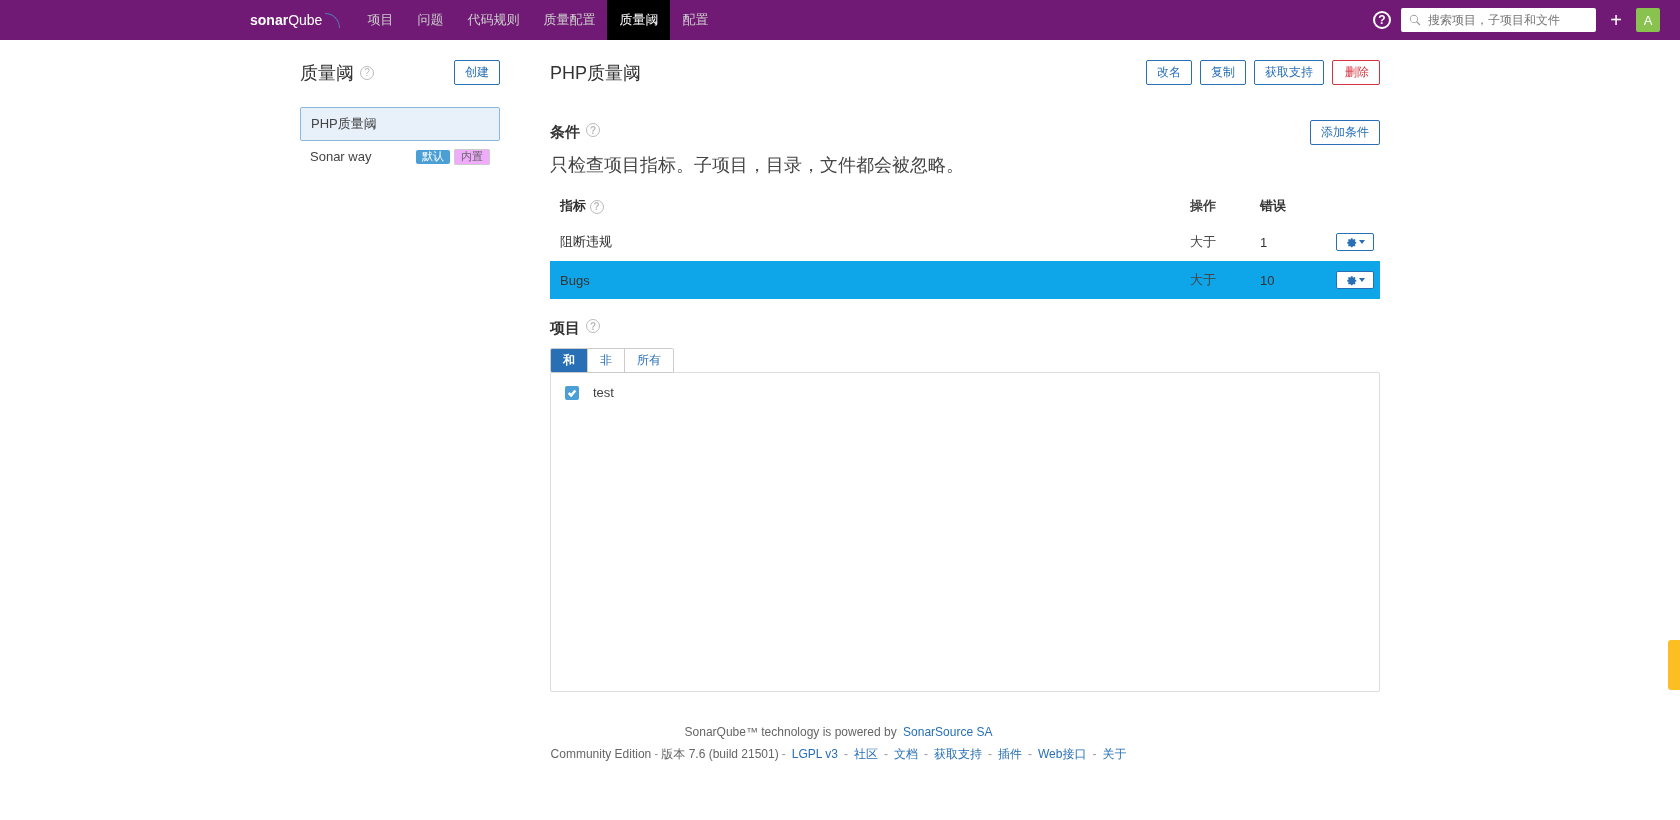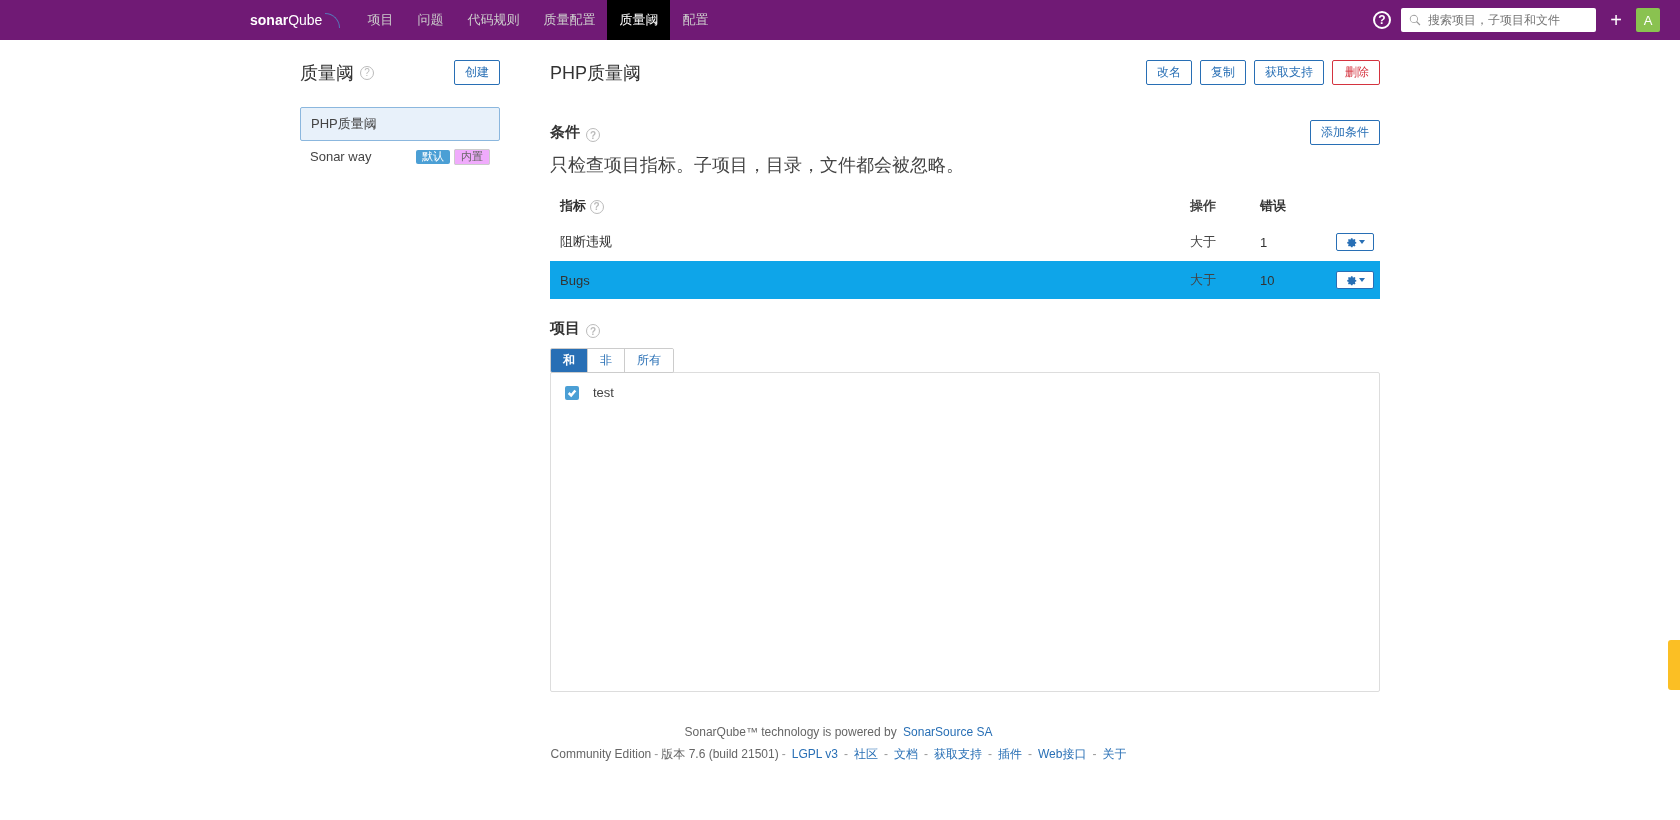--- a/index.html
+++ b/index.html
@@ -147,21 +147,21 @@
     padding-bottom:15px;
   }
   .content-title { font-size:18px; }
   .content-actions { display:flex; gap:8px; }
 
   .section { margin-top:20px; }
   .section-header {
     display:flex; justify-content:space-between; align-items:center;
     margin-bottom:8px;
   }
-  .section-title { font-size:15px; font-weight:bold; display:flex; align-items:flex-end; gap:6px;}
+  .section-title { font-size:15px; font-weight:bold; display:flex; align-items:flex-start; gap:6px;}
   .section-desc { font-size:18px; color:#444; margin-bottom:12px; }
 
   .cond-table { width:100%; border-collapse:collapse; font-size:13px;}
   .cond-table th {
     text-align:left; font-weight:bold; font-size:13px;
     padding:8px 10px; color:#333;
   }
   .cond-table th.op, .cond-table td.op { text-align:left; width:70px; color:#444;}
   .cond-table th.err, .cond-table td.err { text-align:left; width:70px;}
   .cond-table th.act, .cond-table td.act { width:60px; text-align:right; padding-right:6px;}

